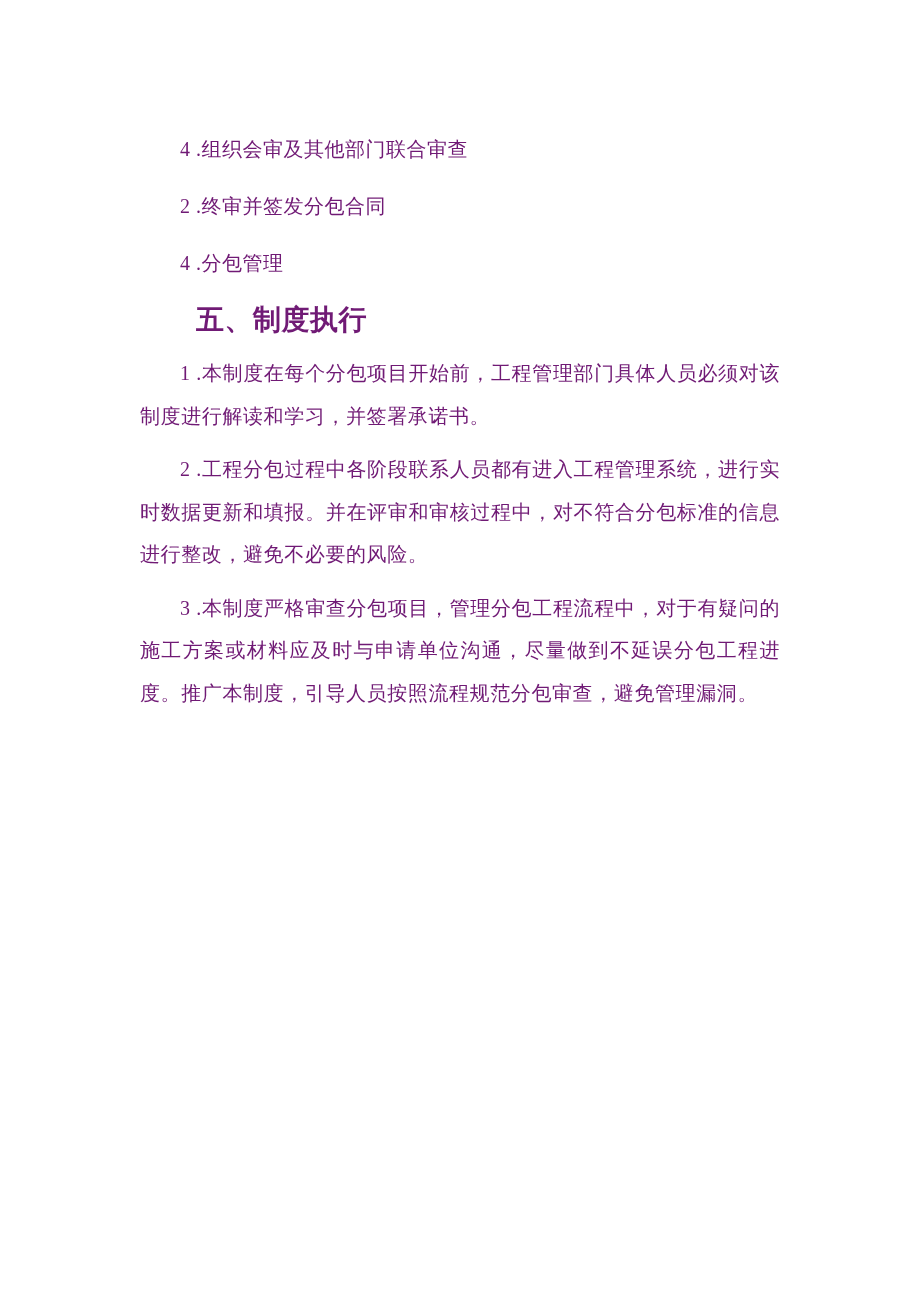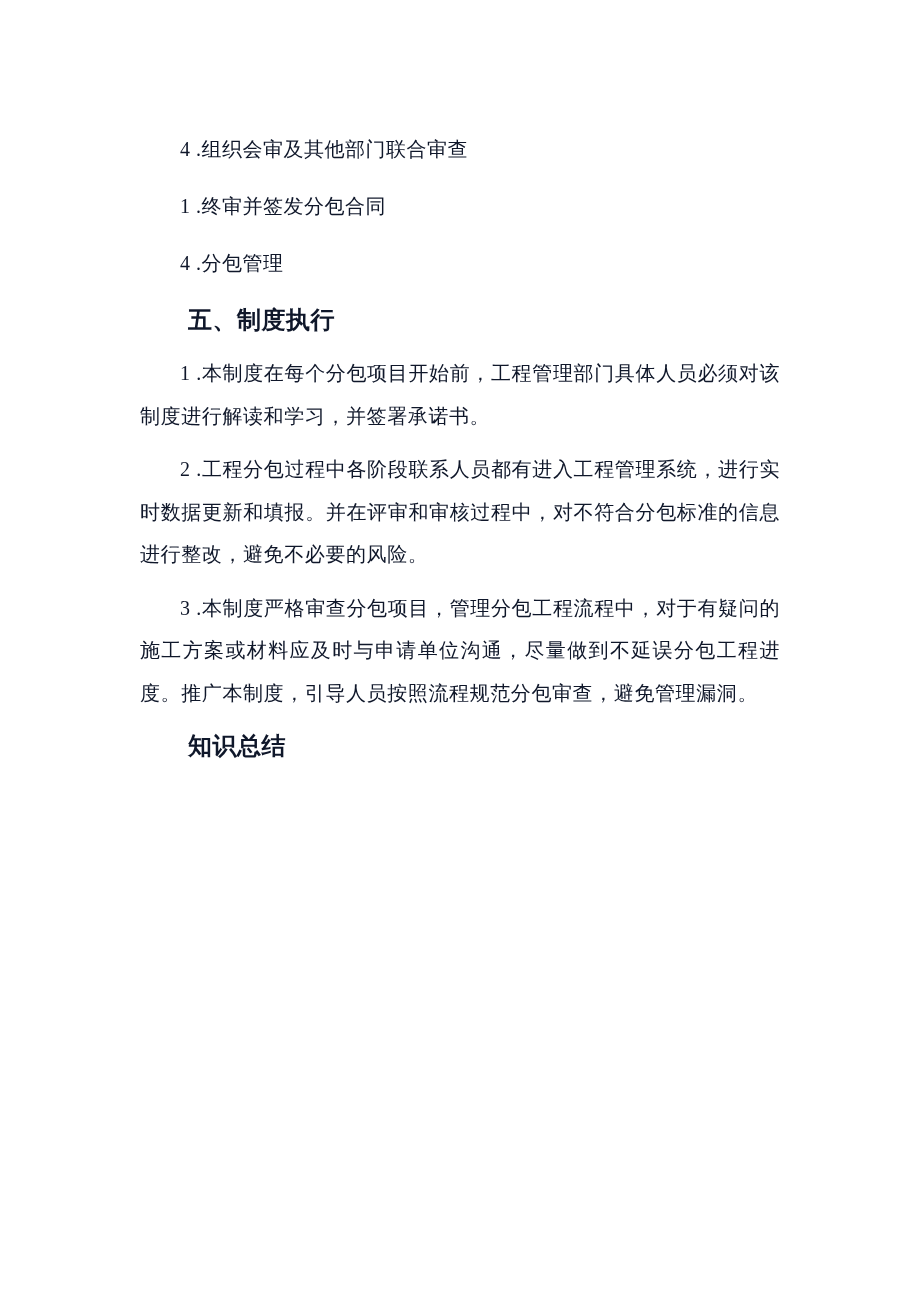--- a/index.html
+++ b/index.html
@@ -9,58 +9,57 @@
   }
   .page {
     position: relative;
     width: 920px;
     height: 1301px;
     margin: 0 auto;
     background: #ffffff;
     box-sizing: border-box;
     padding: 128px 140px 0 140px;
     font-family: "Liberation Serif", "DejaVu Serif", serif;
-    color: #0f172a;
+    color: #701a75;
     font-size: 20px;
     overflow: hidden;
   }
   .li {
     margin: 0 0 15px 0;
     line-height: 42px;
     text-indent: 2em;
     letter-spacing: 0.5px;
   }
   .heading {
     margin: 0 0 11px 0;
     line-height: 42px;
     text-indent: 2em;
-    font-size: 24px;
+    font-size: 28px;
     font-weight: bold;
     letter-spacing: 0.5px;
   }
   .para {
     margin: 0 0 11px 0;
     line-height: 42.5px;
     text-indent: 2em;
     text-align: justify;
     text-justify: inter-character;
     letter-spacing: 0.6px;
   }
 </style>
 </head>
 <body>
 
 <div class="page">
 
   <p class="li">4 .组织会审及其他部门联合审查</p>
-  <p class="li">1 .终审并签发分包合同</p>
+  <p class="li">2 .终审并签发分包合同</p>
   <p class="li">4 .分包管理</p>
 
   <h2 class="heading">五、制度执行</h2>
 
   <p class="para">1 .本制度在每个分包项目开始前，工程管理部门具体人员必须对该制度进行解读和学习，并签署承诺书。</p>
   <p class="para">2 .工程分包过程中各阶段联系人员都有进入工程管理系统，进行实时数据更新和填报。并在评审和审核过程中，对不符合分包标准的信息进行整改，避免不必要的风险。</p>
   <p class="para">3 .本制度严格审查分包项目，管理分包工程流程中，对于有疑问的施工方案或材料应及时与申请单位沟通，尽量做到不延误分包工程进度。推广本制度，引导人员按照流程规范分包审查，避免管理漏洞。</p>
 
-  <h2 class="heading">知识总结</h2>
 
 
 </div>
 
 </body></html>

